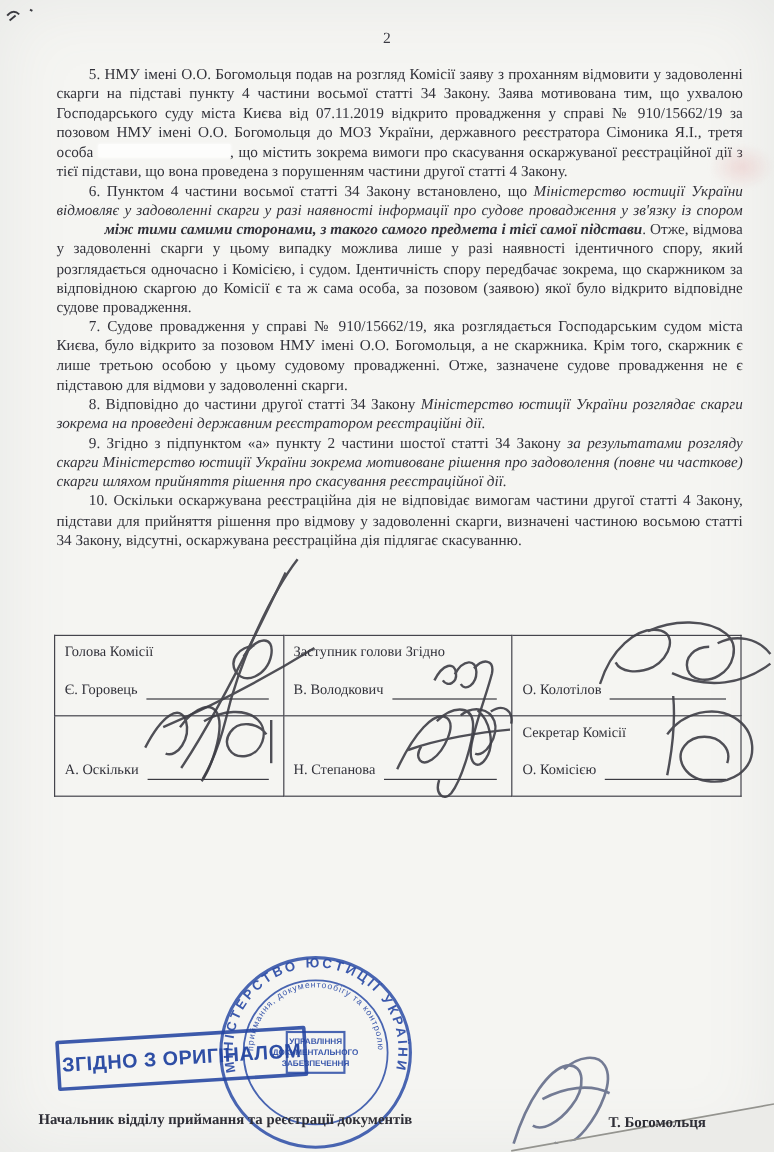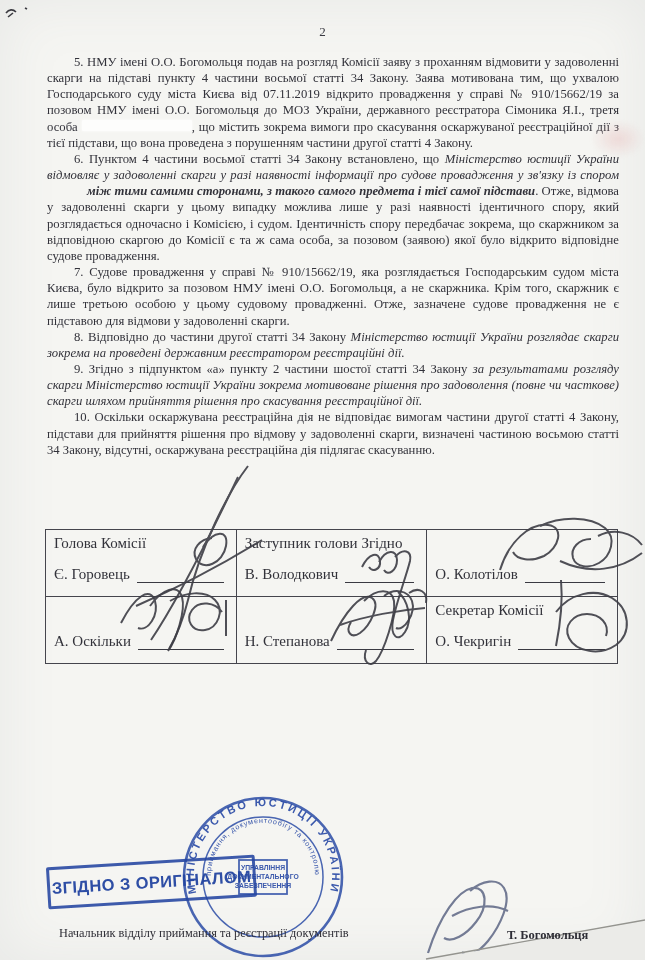--- a/index.html
+++ b/index.html
@@ -26,40 +26,40 @@
   .blank-redaction{
     display:inline-block;width:110px;height:11px;vertical-align:baseline;
     background:#fdfdfc;border-radius:1px;box-shadow:0 0 3px rgba(255,255,255,0.9);
   }
   table.sig-table{
     position:absolute;left:45px;top:529px;width:573px;height:112px;
     border-collapse:collapse;table-layout:fixed;
   }
   table.sig-table td{
     border:1.6px solid #45454d;vertical-align:top;padding:5px 8px 6px 8px;
-    font-size:15px;line-height:17px;height:55px;
+    font-size:12px;line-height:17px;height:55px;
   }
   .cell-title{height:17px;white-space:nowrap;overflow:visible;}
   .name-row{display:flex;align-items:flex-end;margin-top:14px;}
   .signer-name{white-space:nowrap;}
   .sig-line{flex:1;margin-left:7px;margin-right:4px;border-bottom:1.2px solid #3a3a42;height:13px;}
   .stamp-rect{
     position:absolute;left:47px;top:861px;width:203px;height:36px;
     border:3px solid rgba(35,68,160,0.88);border-radius:2px;
     transform:rotate(-3.5deg);
     display:flex;align-items:center;justify-content:center;
     font-family:"Liberation Sans", sans-serif;font-weight:bold;
     font-size:16.5px;letter-spacing:0.4px;color:rgba(35,68,160,0.95);
     background:transparent;z-index:5;
   }
   .seal-svg{position:absolute;left:181px;top:793px;z-index:4;}
   .sig-overlay{position:absolute;left:0;top:0;z-index:6;pointer-events:none;}
   .footer-block{
-    position:absolute;left:59px;top:925px;z-index:7;
-    font-weight:normal;font-size:12.3px;line-height:16.5px;color:#2e2e36;
+    position:absolute;left:32px;top:925px;z-index:7;
+    font-weight:bold;font-size:12.3px;line-height:16.5px;color:#2e2e36;
   }
   .footer-name{
     position:absolute;left:507px;top:928px;z-index:7;
     font-weight:bold;font-size:12.5px;color:#2e2e36;white-space:nowrap;
   }
   .pink-smudge{
     position:absolute;right:0;top:120px;width:54px;height:38px;z-index:1;
     background:radial-gradient(ellipse at center, rgba(228,165,165,0.32), rgba(228,165,165,0) 70%);
     filter:blur(2px);
   }
@@ -118,21 +118,21 @@
           <td>
             <div class="cell-title"></div>
             <div class="name-row">
               <span class="signer-name">Н. Степанова</span>
               <span class="sig-line"></span>
             </div>
           </td>
           <td>
             <div class="cell-title">Секретар Комісії</div>
             <div class="name-row">
-              <span class="signer-name">О. Чекригін</span>
+              <span class="signer-name">О. Комісією</span>
               <span class="sig-line"></span>
             </div>
           </td>
         </tr>
       </tbody>
     </table>
 
   <svg class="seal-svg" width="170" height="172" viewBox="0 0 170 172">
     <defs>
       <path id="outerArc" d="M 22.2 116.5 A 69 69 0 1 1 141.8 116.5" fill="none"></path>

